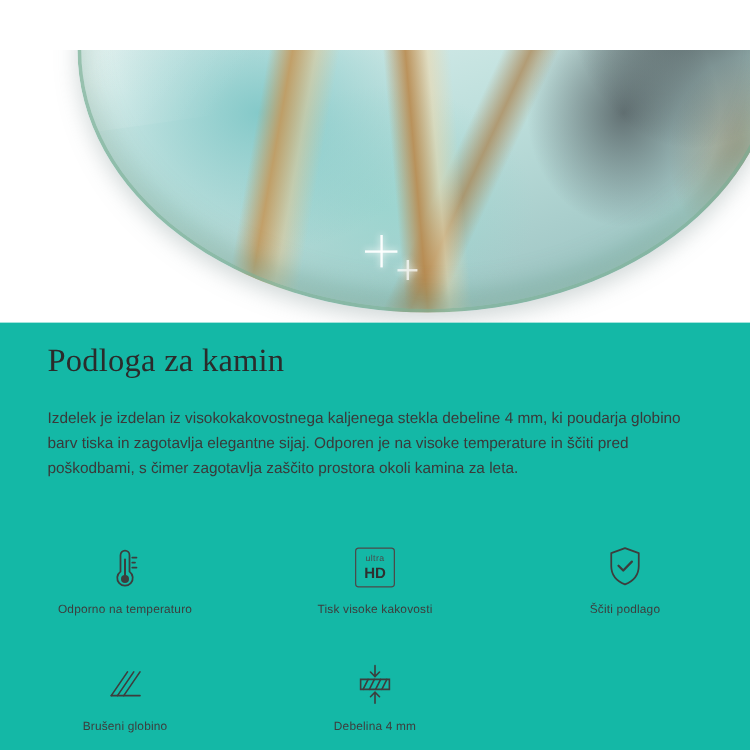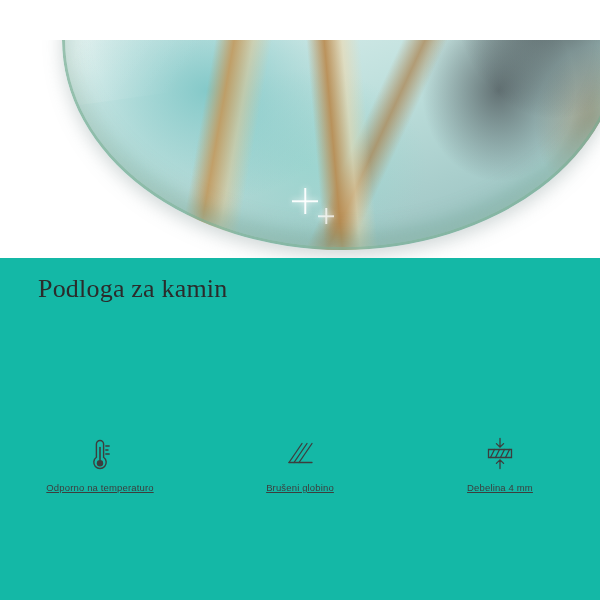--- a/index.html
+++ b/index.html
@@ -150,21 +150,20 @@
     display: flex;
     align-items: center;
     justify-content: center;
   }
   .feature-label {
     margin-top: 6px;
     font-size: 9.5px;
     color: #3d3d3d;
     text-align: center;
     letter-spacing: 0.15px;
-    text-decoration: underline;
   }
   .ultrahd-box {
     width: 30px; height: 30px;
     border: 1.4px solid #4a4a4a;
     border-radius: 3px;
     display: flex;
     flex-direction: column;
     align-items: center;
     justify-content: center;
     line-height: 1;
@@ -185,37 +184,56 @@
       <div class="glass-rim"></div>
     </div>
     <div class="sparkle s1"></div>
     <div class="sparkle s2"></div>
   </div>
 
   <div class="content">
     <h1 class="headline">
       <span>Podloga za kamin</span>
     </h1>
+    <p class="body-copy">Izdelek je izdelan iz visokokakovostnega kaljenega stekla debeline 4 mm, ki poudarja globino barv tiska in zagotavlja elegantne sijaj. Odporen je na visoke temperature in ščiti pred poškodbami, s čimer zagotavlja zaščito prostora okoli kamina za leta.</p>
   </div>
 
   <div class="features">
 
     <div class="feature">
       <div class="feature-icon">
         <svg width="34" height="40" viewBox="0 0 34 40" fill="none" stroke="#3d3d3d" stroke-width="1.4" stroke-linecap="round">
           <path d="M17 6.5a3.6 3.6 0 0 1 3.6 3.6v13.2a6.2 6.2 0 1 1-7.2 0V10.1A3.6 3.6 0 0 1 17 6.5z"></path>
           <path d="M17 13.5v12.4" stroke-width="1.6"></path>
           <circle cx="17" cy="29.2" r="3.2" fill="#3d3d3d" stroke="none"></circle>
           <path d="M22.8 12h3.4M22.8 16h2.2M22.8 20h3.4"></path>
         </svg>
       </div>
       <div class="feature-label">Odporno na temperaturo</div>
     </div>
 
-
+    <div class="feature">
+      <div class="feature-icon">
+        <div class="ultrahd-box">
+          <span class="u1">ultra</span>
+          <span class="u2">HD</span>
+        </div>
+      </div>
+      <div class="feature-label">Tisk visoke kakovosti</div>
+    </div>
+
+    <div class="feature">
+      <div class="feature-icon">
+        <svg width="36" height="40" viewBox="0 0 36 40" fill="none" stroke="#3d3d3d" stroke-width="1.4" stroke-linejoin="round" stroke-linecap="round">
+          <path d="M18 4.5l11 4v10.2c0 7-4.6 12.2-11 14.8-6.4-2.6-11-7.8-11-14.8V8.5l11-4z"></path>
+          <path d="M12.8 18.6l3.8 3.8 6.9-7.1" stroke-width="1.8"></path>
+        </svg>
+      </div>
+      <div class="feature-label">Ščiti podlago</div>
+    </div>
 
 
     <div class="feature">
       <div class="feature-icon">
         <svg width="38" height="34" viewBox="0 0 38 34" fill="none" stroke="#3d3d3d" stroke-width="1.3" stroke-linecap="round">
           <path d="M8 25.5L21 6.5"></path>
           <path d="M13 25.5L26 6.5"></path>
           <path d="M18 25.5L31 6.5"></path>
           <path d="M8 25.5h23"></path>
         </svg>

